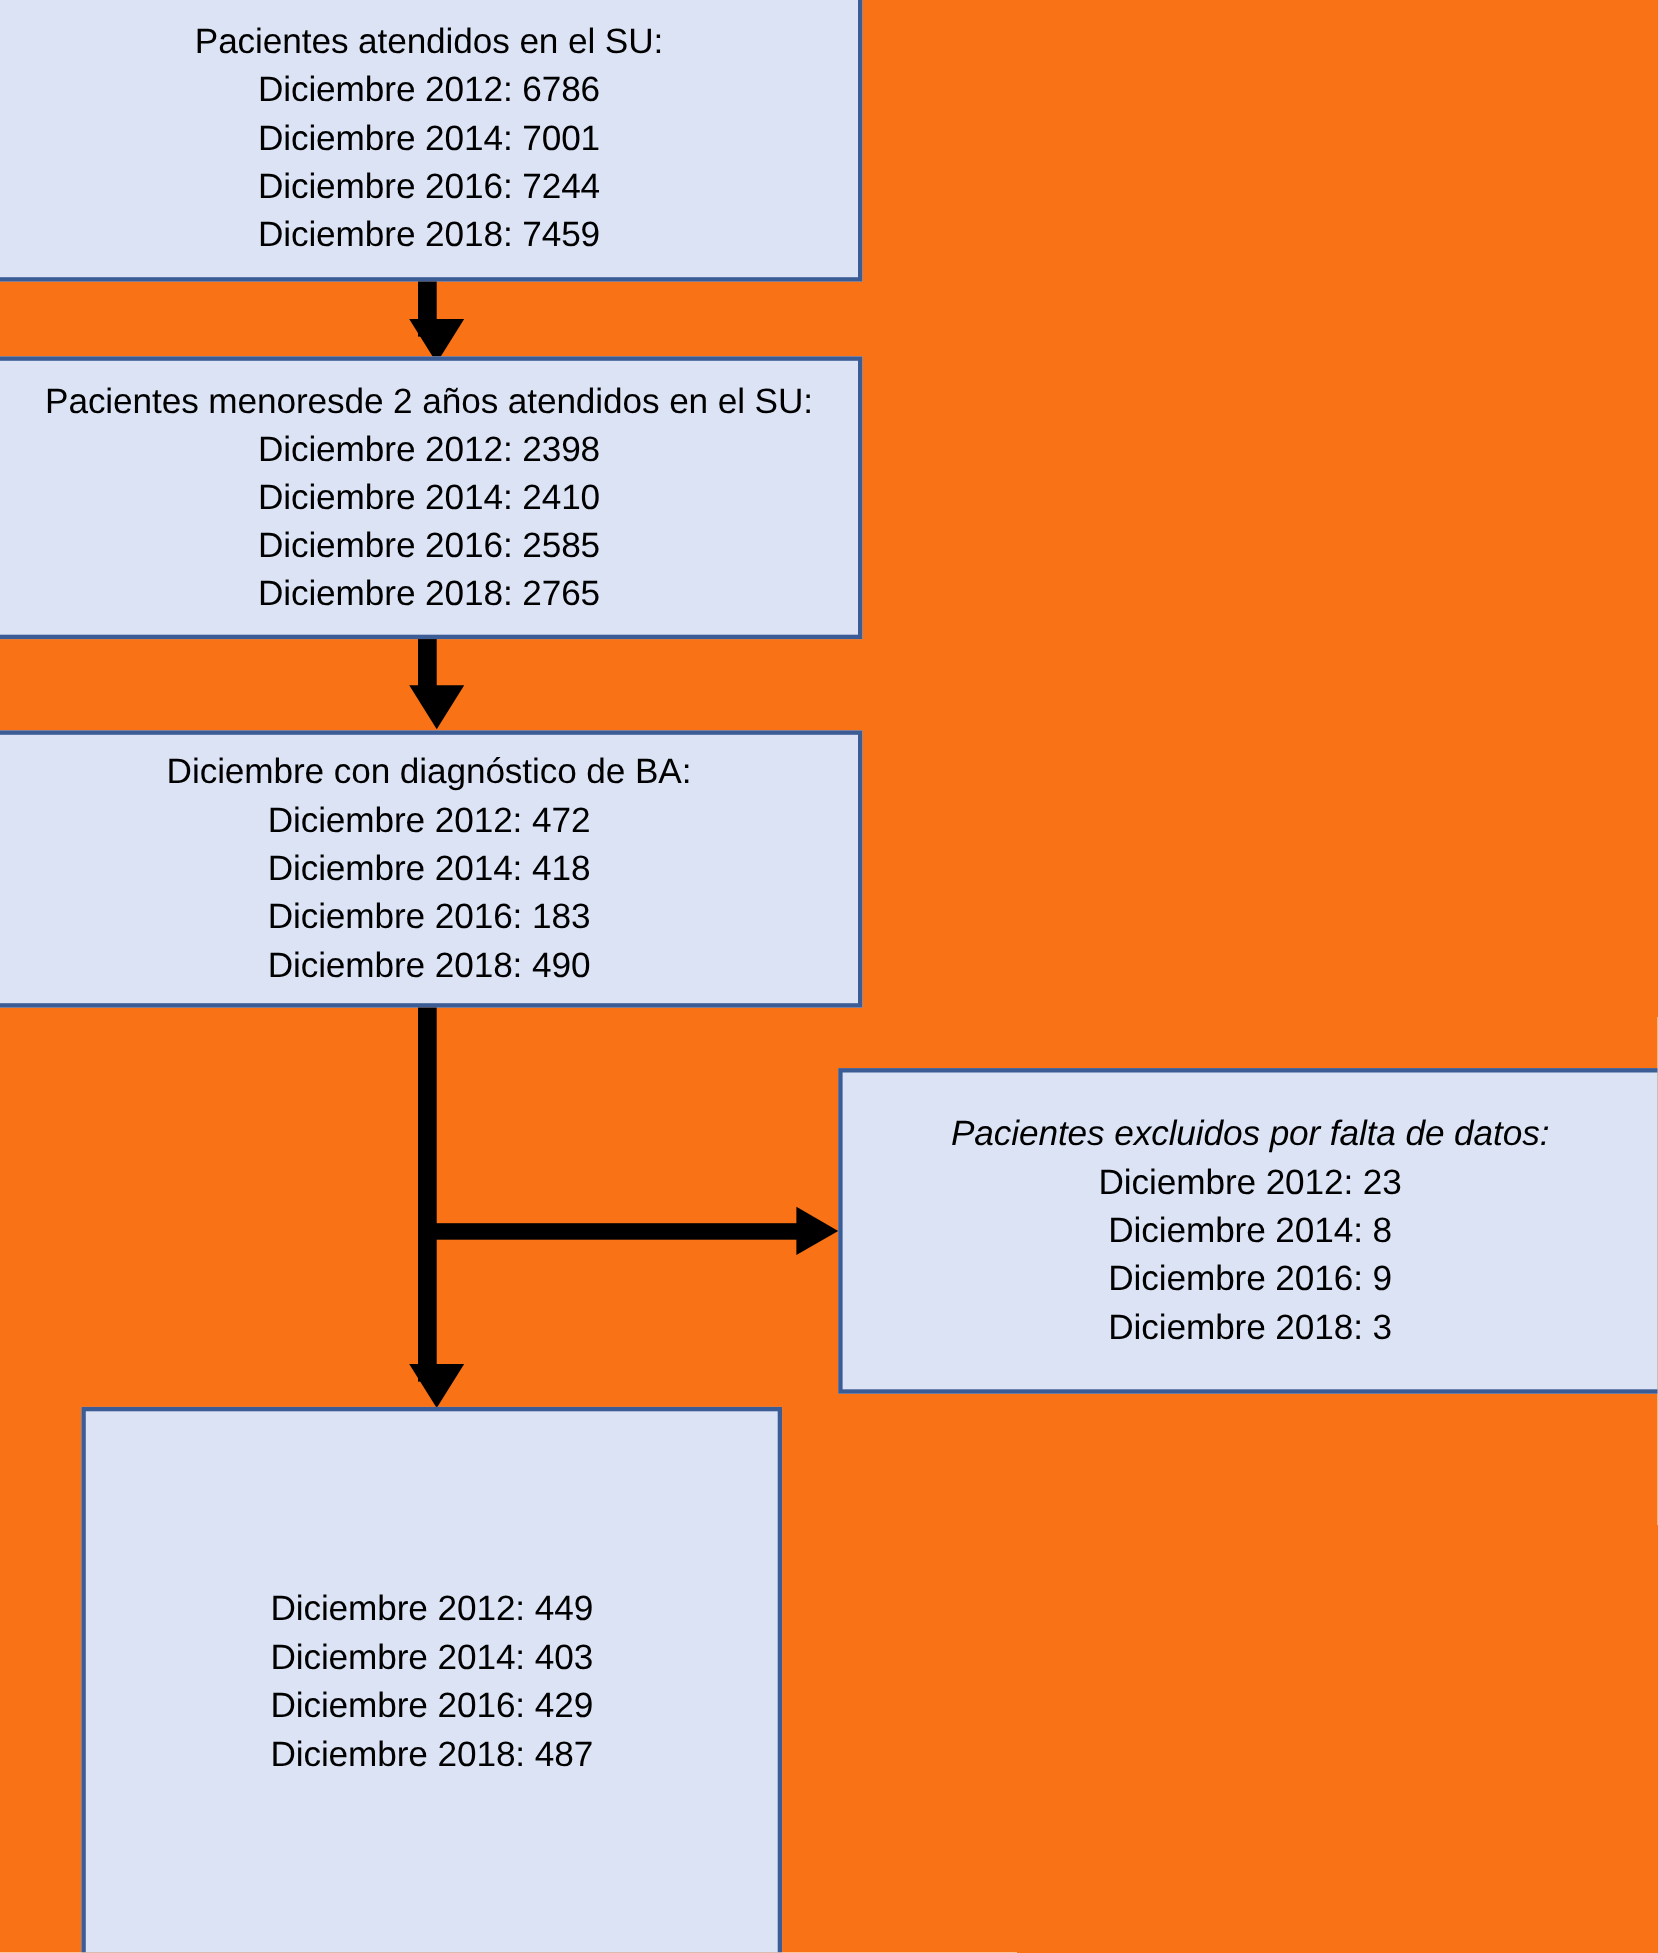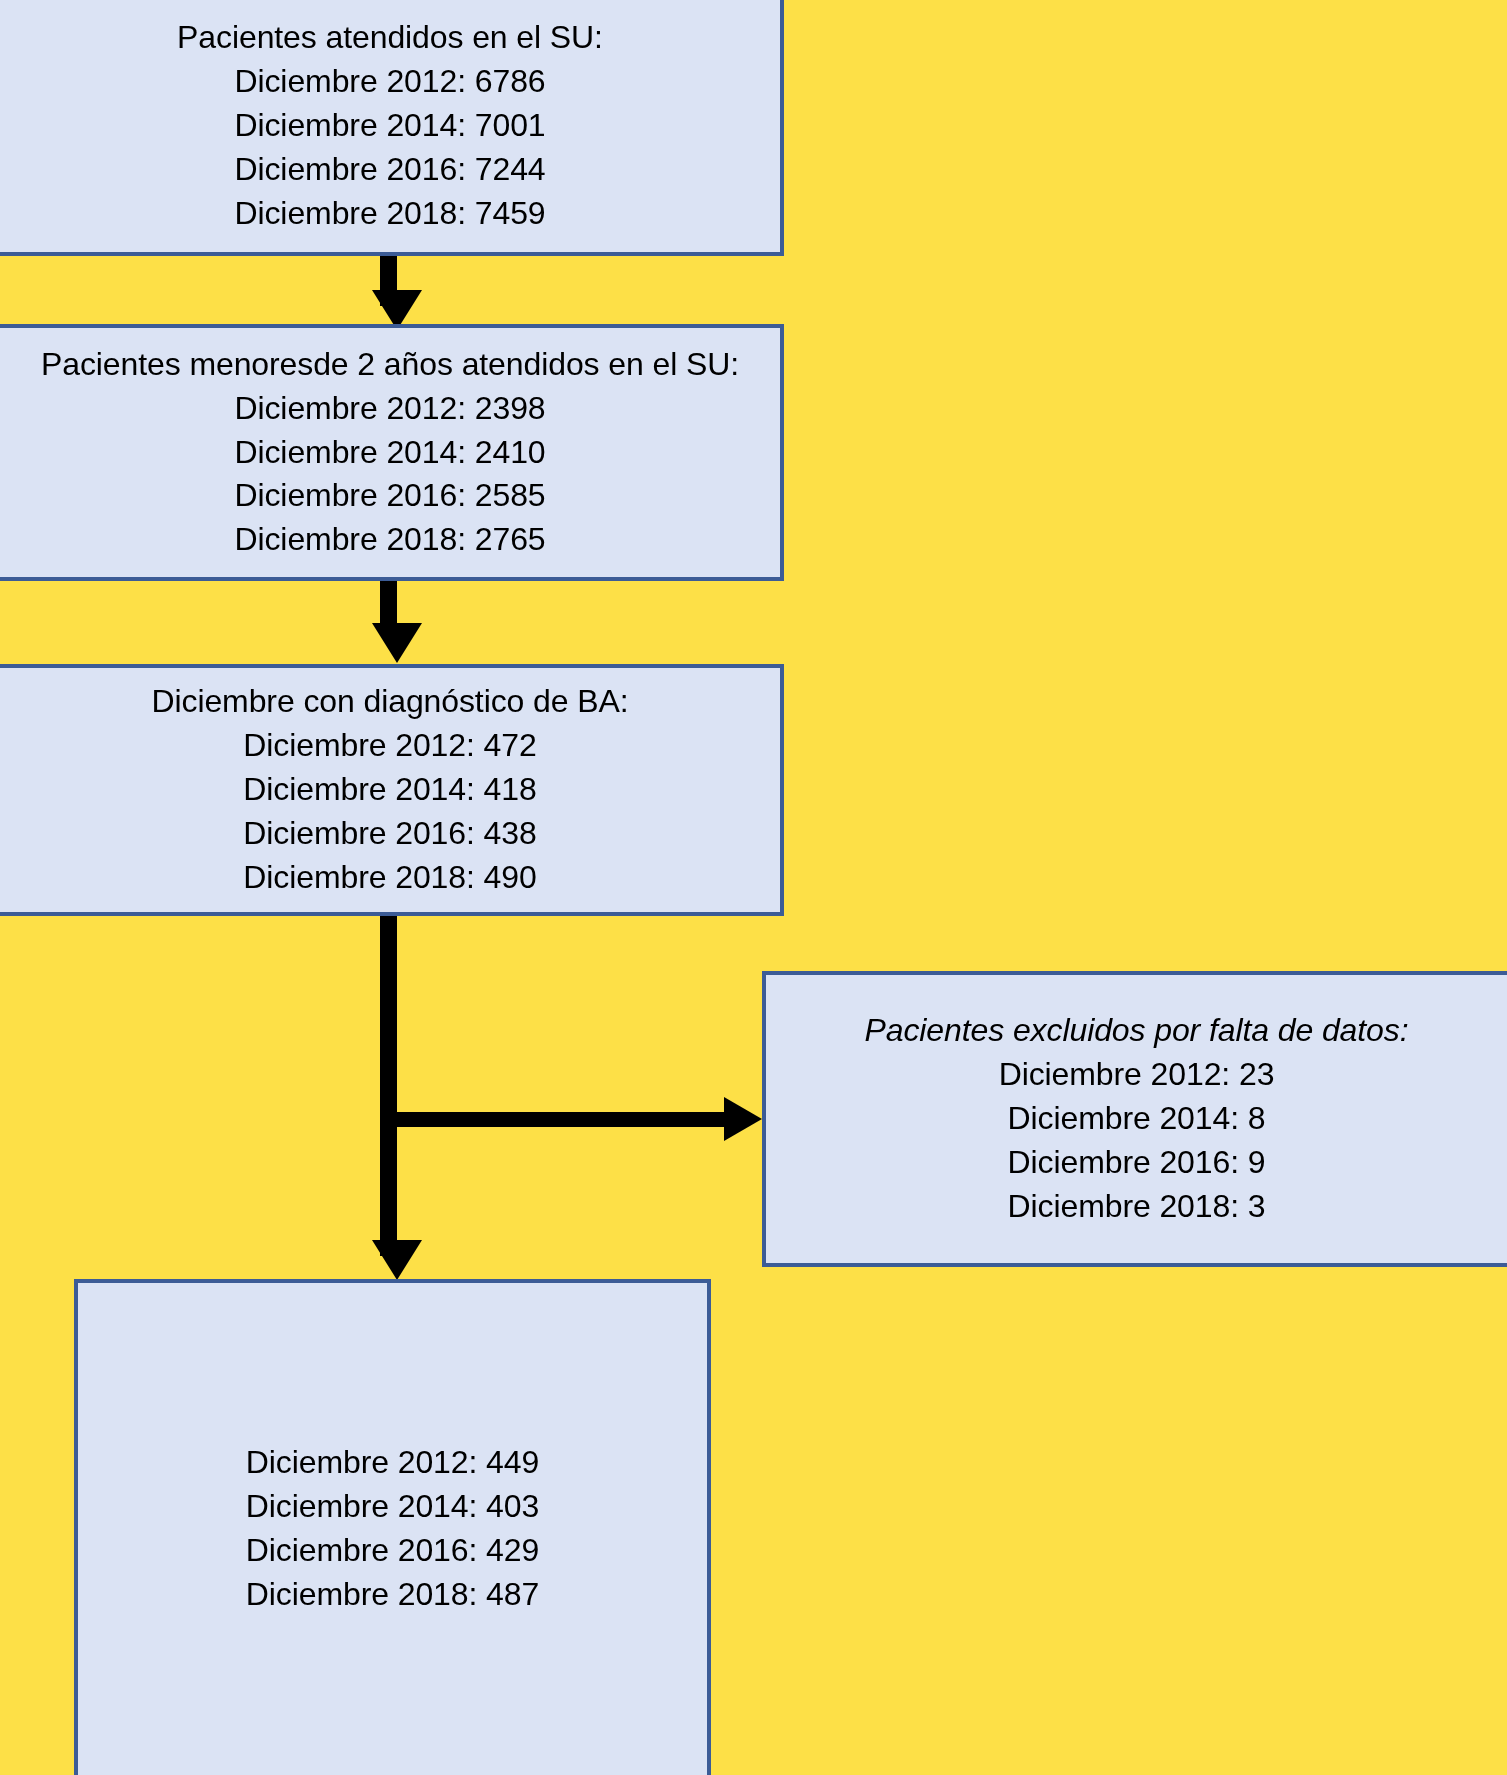--- a/index.html
+++ b/index.html
@@ -9,21 +9,21 @@
   }
   body {
     font-family: "Liberation Sans", sans-serif;
     -webkit-font-smoothing: antialiased;
   }
 
   #flow-canvas {
     position: relative;
     width: 1507px;
     height: 1775px;
-    background: #fde047;
+    background: #f97316;
     overflow: hidden;
   }
 
   
   .flow-box {
     position: absolute;
     box-sizing: border-box;
     background: #dbe3f4;
     border: 4px solid #3c5c96;
     display: flex;
@@ -139,21 +139,21 @@
     <span class="line">Diciembre 2018: 2765</span>
   </div>
 
   <div class="conn v-line" id="conn2-line"></div>
   <div class="arrow-down" id="conn2-head"></div>
 
   <div class="flow-box" id="box-diagnosis">
     <span class="line">Diciembre con diagnóstico de BA:</span>
     <span class="line">Diciembre 2012: 472</span>
     <span class="line">Diciembre 2014: 418</span>
-    <span class="line">Diciembre 2016: 438</span>
+    <span class="line">Diciembre 2016: 183</span>
     <span class="line">Diciembre 2018: 490</span>
   </div>
 
   <div class="conn v-line" id="conn3-line"></div>
   <div class="arrow-down" id="conn3-head"></div>
 
   <div class="conn h-line" id="conn4-line"></div>
   <div class="arrow-right" id="conn4-head"></div>
 
   <div class="flow-box" id="box-excluded">

